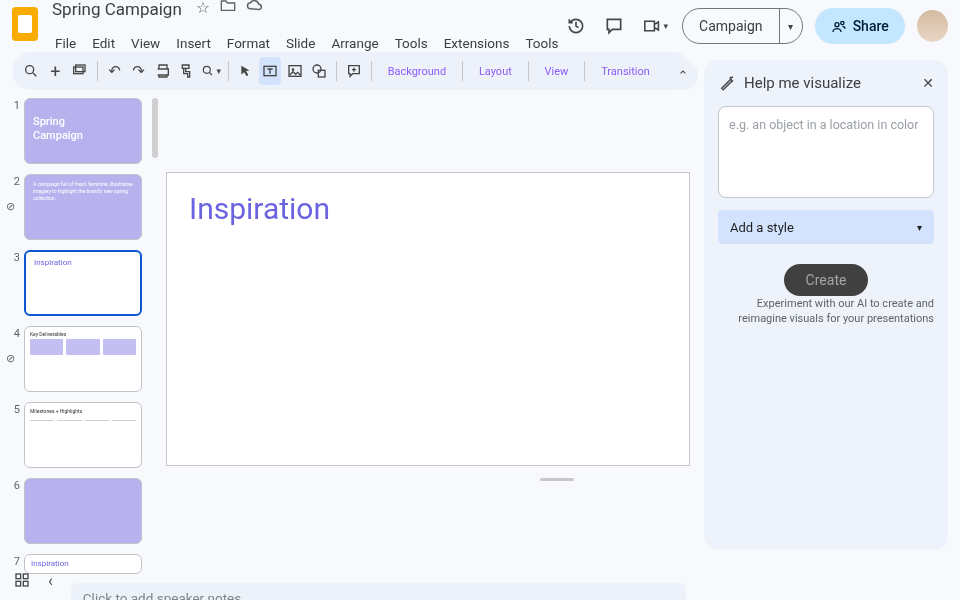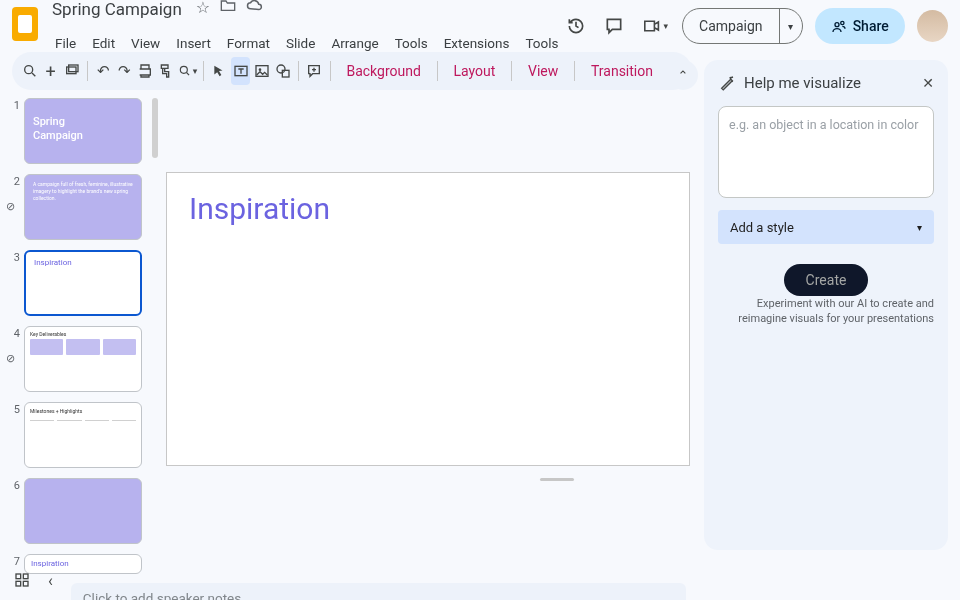--- a/index.html
+++ b/index.html
@@ -17,21 +17,21 @@
   .spacer { flex: 1; }
   .top-right-icons { display: flex; align-items: center; gap: 18px; margin-right: 14px; color: #444746; }
   .slideshow-btn { display: flex; align-items: center; border: 1px solid #747775; border-radius: 20px; height: 36px; overflow: hidden; font-size: 14px; color: #3c4043; }
   .slideshow-main { padding: 0 16px; height: 100%; display: flex; align-items: center; cursor: pointer; }
   .slideshow-drop { width: 26px; height: 100%; border-left: 1px solid #747775; display: flex; align-items: center; justify-content: center; cursor: pointer; font-size: 10px; }
   .share-btn { display: flex; align-items: center; gap: 6px; background: #c2e7ff; border-radius: 20px; height: 36px; padding: 0 16px; font-size: 14px; font-weight: 500; color: #001d35; cursor: pointer; margin-left: 12px; }
   .avatar { width: 32px; height: 32px; border-radius: 50%; background: linear-gradient(#d4bba2, #e8d6c4); margin-left: 12px; cursor: pointer; }
   .toolbar { margin: 6px 12px 0 12px; background: #edf2fa; border-radius: 22px; height: 38px; display: flex; align-items: center; padding: 0 8px; gap: 2px; color: #444746; width: 680px; }
   .toolbar .ico { width: 28px; height: 28px; display: flex; align-items: center; justify-content: center; border-radius: 4px; cursor: pointer; font-size: 15px; }
   .toolbar .sep { width: 1px; height: 20px; background: #c7c7c7; margin: 0 4px; }
-  .toolbar .txt { font-size: 14px; color: #be185d; padding: 0 10px; cursor: pointer; }
+  .toolbar .txt { font-size: 11px; color: #8b5cf6; padding: 0 10px; cursor: pointer; }
   .tool-ico.sel { background: #d3e3fd; border-radius: 4px; }
   .collapse-btn { position: absolute; top: 60px; right: 262px; width: 30px; height: 30px; border-radius: 50%; background: #edf2fa; display: flex; align-items: center; justify-content: center; color: #444746; font-size: 13px; cursor: pointer; }
   .main { position: absolute; top: 90px; bottom: 0; left: 0; right: 0; display: flex; }
   .film { width: 160px; padding: 8px 6px 8px 8px; overflow-y: auto; position: relative; }
   .film-scroll { position: absolute; right: 2px; top: 8px; width: 6px; height: 60px; background: #d0d0d0; border-radius: 3px; }
   .thumb-row { display: flex; align-items: flex-start; margin-bottom: 10px; position: relative; }
   .thumb-num { width: 16px; font-size: 11px; color: #5f6368; text-align: right; padding-right: 4px; padding-top: 1px; }
   .thumb { width: 118px; height: 66px; border: 1px solid #c0c4c9; border-radius: 6px; background: #fff; overflow: hidden; cursor: pointer; position: relative; }
   .thumb.sel { border: 2px solid #0b57d0; }
   .thumb.full-purple { background: #b7b2ee; }
@@ -52,21 +52,21 @@
   .slide-title-text { font-size: 30px; font-weight: 400; color: #6b63e0; }
   .notes-handle { width: 34px; height: 3px; background: #c7c7c7; border-radius: 2px; margin: 12px auto 4px; cursor: ns-resize; }
   .bottom-bar { position: absolute; bottom: 0; left: 0; right: 0; height: 40px; display: flex; align-items: center; padding: 0 14px; gap: 18px; }
   .bottom-bar .notes { flex: 1; background: #edf2fa; border-radius: 6px; height: 30px; display: flex; align-items: center; padding: 0 12px; font-size: 13.5px; color: #80868b; cursor: text; margin-right: 260px; margin-top: 36px; }
   .sidepanel { width: 244px; background: #eef3fb; border-radius: 14px; margin: 0 12px 50px 0; padding: 14px; display: flex; flex-direction: column; position: absolute; right: 0; top: -30px; bottom: 0; }
   .sp-head { display: flex; align-items: center; gap: 8px; margin-bottom: 14px; }
   .sp-head-title { font-size: 15px; color: #3c4043; flex: 1; }
   .sp-close { cursor: pointer; color: #444746; font-size: 14px; }
   .sp-input { background: #fff; border: 1px solid #c4c7c5; border-radius: 8px; min-height: 92px; padding: 10px; font-size: 12.5px; color: #9aa0a6; margin-bottom: 12px; }
   .sp-style { background: #d3e3fd; border-radius: 4px; height: 34px; display: flex; align-items: center; padding: 0 12px; font-size: 13px; color: #1f1f1f; cursor: pointer; justify-content: space-between; }
-  .sp-create { align-self: center; margin-top: 20px; background: #0f172a; color: #a4a6a4; border-radius: 20px; padding: 8px 22px; font-size: 14px; cursor: default; }
+  .sp-create { align-self: center; margin-top: 20px; background: #404040; color: #a4a6a4; border-radius: 20px; padding: 8px 22px; font-size: 14px; cursor: default; }
   .sp-foot { font-size: 11px; line-height: 1.4; text-align: right; color: #5f6368; }
   svg { display: block; }
 </style>
 </head>
 <body>
 
 <div class="top-bar">
   <div class="logo-box"></div>
   <div class="title-area">
     <div class="title-row">

